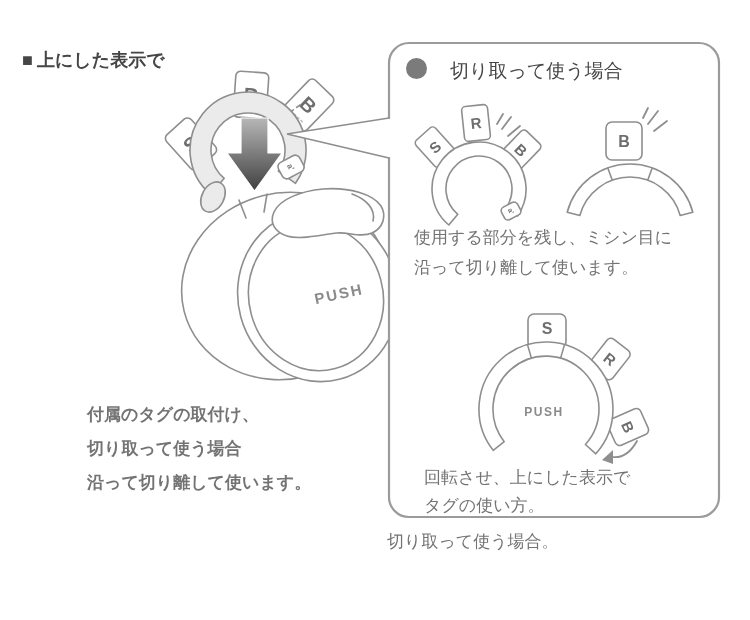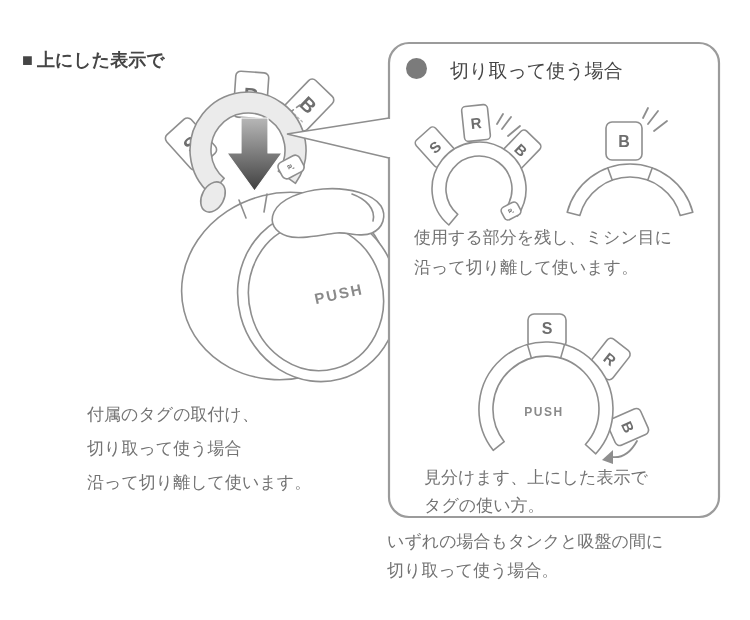--- a/index.html
+++ b/index.html
@@ -5,21 +5,21 @@
   html,body{margin:0;padding:0;}
   body{width:750px;height:620px;background:#ffffff;font-family:"Liberation Sans",sans-serif;}
   .page{position:relative;width:750px;height:620px;background:#fff;overflow:hidden;}
   .art{position:absolute;left:0;top:0;}
   .jp{position:absolute;color:#737373;font-family:"Liberation Sans",sans-serif;white-space:nowrap;}
   .title-row{left:22px;top:48px;display:flex;align-items:center;gap:4px;font-size:18px;font-weight:700;color:#454545;}
   .bullet-heading{display:flex;align-items:flex-start;gap:23px;font-size:19px;font-weight:400;color:#454545;}
   .dot{width:21px;height:21px;border-radius:50%;background:#7b7b7b;flex:0 0 auto;}
   .bodytext{font-size:17px;font-weight:500;line-height:30px;}
   .body2{font-size:17px;font-weight:500;line-height:28px;}
-  .caption{font-size:17px;font-weight:400;line-height:34px;}
+  .caption{font-size:17px;font-weight:700;line-height:34px;}
   .footer{font-size:17px;font-weight:500;line-height:29px;}
 
   .tagrect{fill:#ffffff;stroke:#8e8e8e;stroke-width:1.6;}
   .tagletter{font-family:"Liberation Sans",sans-serif;font-weight:bold;font-size:20px;fill:#6e6e6e;text-anchor:middle;}
   .tagletter-sm{font-family:"Liberation Sans",sans-serif;font-weight:bold;font-size:15px;fill:#6e6e6e;text-anchor:middle;}
   .tabletter{font-family:"Liberation Sans",sans-serif;font-weight:bold;font-size:8px;fill:#777;text-anchor:middle;}
   .pushtext{font-family:"Liberation Sans",sans-serif;font-weight:600;font-size:15px;fill:#8a8a8a;letter-spacing:2px;text-anchor:middle;}
   .pushtext-sm{font-family:"Liberation Sans",sans-serif;font-weight:600;font-size:12px;fill:#8a8a8a;letter-spacing:1.5px;text-anchor:middle;}
   .ln{stroke:#8e8e8e;stroke-width:1.6;}
   .emph{stroke:#8e8e8e;stroke-width:1.8;stroke-linecap:round;}
@@ -146,28 +146,27 @@
     <span>切り取って使う場合</span>
   </div>
 
   <div class="jp bodytext" style="left:414px;top:223px">
     <div>使用する部分を残し、ミシン目に</div>
     <div>沿って切り離して使います。</div>
   </div>
 
 
   <div class="jp body2" style="left:424px;top:464px">
-    <div>見分けます、上にした表示で</div>
+    <div>回転させ、上にした表示で</div>
     <div>タグの使い方。</div>
   </div>
 
   <div class="jp caption" style="left:87px;top:398px">
     <div>付属のタグの取付け、</div>
     <div>切り取って使う場合</div>
     <div>沿って切り離して使います。</div>
   </div>
 
   <div class="jp footer" style="left:387px;top:527px">
-    <div>いずれの場合もタンクと吸盤の間に</div>
     <div>切り取って使う場合。</div>
   </div>
 
 </div>
 
 </body></html>

